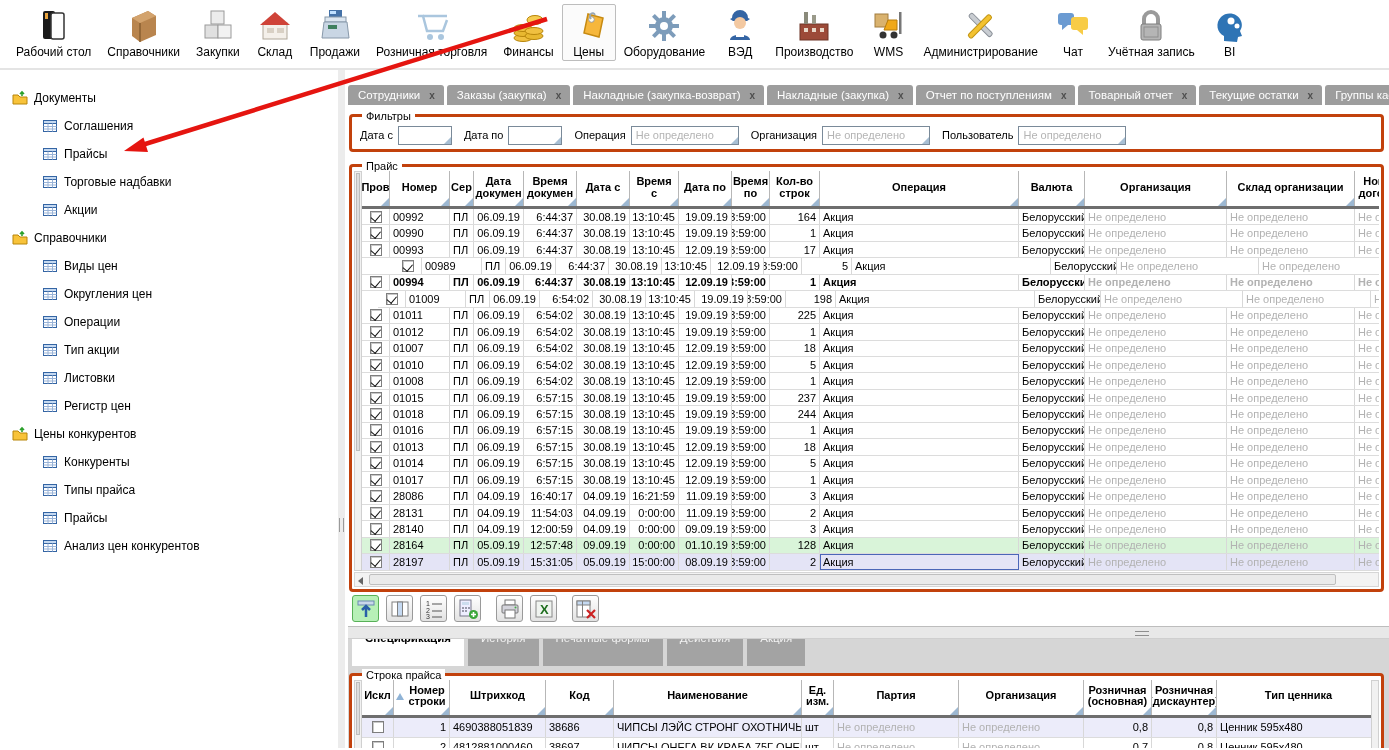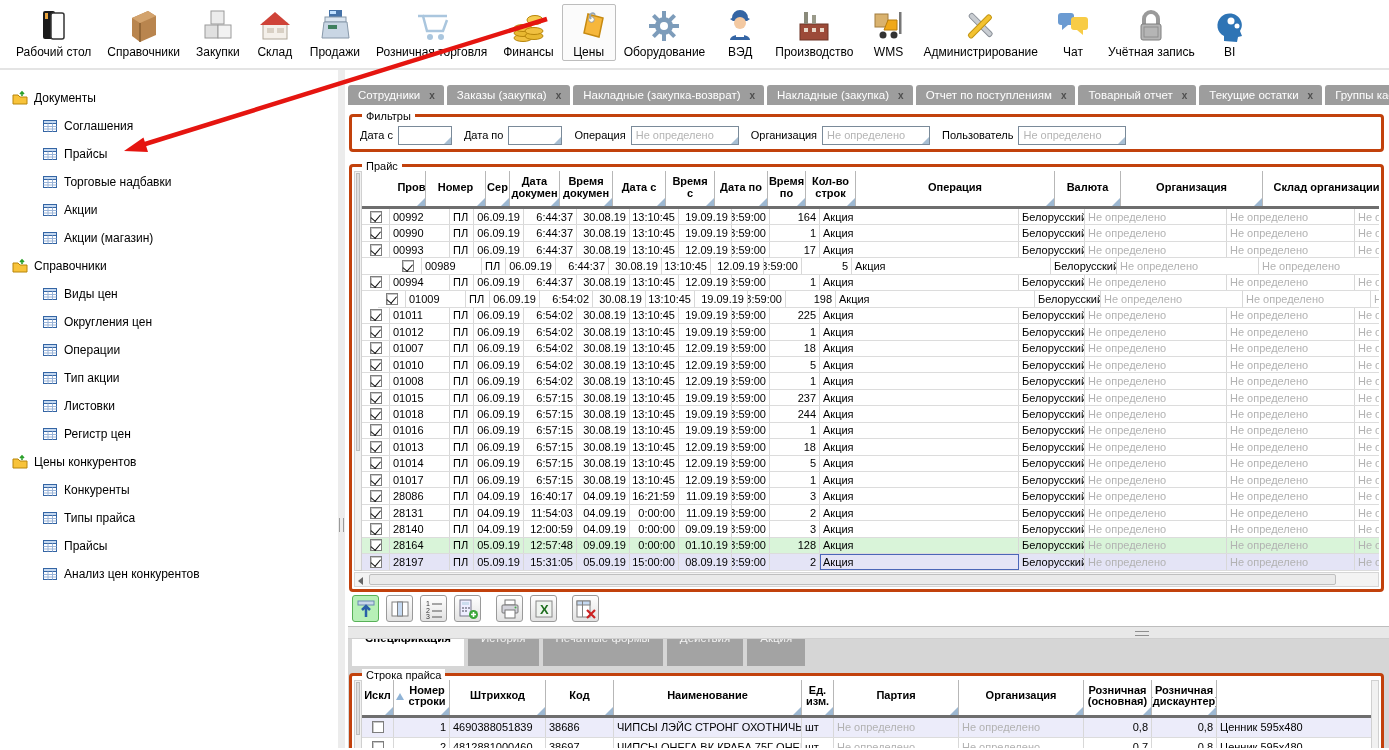--- a/index.html
+++ b/index.html
@@ -63,21 +63,21 @@
     border-left:8px solid transparent; border-bottom:8px solid #9db8d2; }
   .grid-row { display:grid; border-bottom:1px solid #dcdcdc; background:#fff; }
   .grid-row.green { background:#d9f4d9; }
   .grid-row.selected { background:#e4e4f6; }
   .g-cell { padding:0 3px; border-right:1px solid #d8d8d8; overflow:hidden; white-space:nowrap;
     display:flex; align-items:center; }
   .g-cell.ar { justify-content:flex-end; }
   .g-cell.ac { justify-content:center; }
   .g-cell.grey { color:#b2b2b2; }
   .g-cell.focus { outline:1px solid #4b66b8; outline-offset:-1px; }
-  .price-head { height:38px;padding-left:36px; }
+  .price-head { height:38px; }
   .price-row { height:16.45px; font-size:11px; }
 
   .cb { position:relative; width:12px; height:12px; border:1px solid #7e7e7e; background:#fff;
     box-shadow:inset 1px 1px 0 #c8c8c8; flex:0 0 auto; }
   .cb.checked::after { content:""; position:absolute; left:2.5px; top:0.5px; width:4.5px; height:7.5px;
     border-right:1.8px solid #111; border-bottom:1.8px solid #111; transform:rotate(40deg); }
 
   .hscroll { height:15px; margin-top:1px; background:#f3f3f3; border:1px solid #d6d6d6; position:relative; }
   .hs-arrow { position:absolute; left:3px; top:4px; width:0; height:0;
     border-top:4px solid transparent; border-bottom:4px solid transparent; border-right:5px solid #666; }
@@ -346,30 +346,20 @@
       </div>
       <div class="tree-row child">
         <span class="tree-icon">
           <svg viewBox="0 0 16 16">
             <rect x="1.5" y="2.5" width="13" height="11" fill="#fff" stroke="#3465a4"></rect>
             <rect x="1.5" y="2.5" width="13" height="3" fill="#c5d9f1" stroke="#3465a4"></rect>
             <path d="M1.5 8.5 h13 M1.5 11 h13 M6 5.5 v8 M10.5 5.5 v8" stroke="#9ab4d8" stroke-width="1"></path>
           </svg>
         </span>
         <span>Акции</span>
-      </div>
-      <div class="tree-row child">
-        <span class="tree-icon">
-          <svg viewBox="0 0 16 16">
-            <rect x="1.5" y="2.5" width="13" height="11" fill="#fff" stroke="#3465a4"></rect>
-            <rect x="1.5" y="2.5" width="13" height="3" fill="#c5d9f1" stroke="#3465a4"></rect>
-            <path d="M1.5 8.5 h13 M1.5 11 h13 M6 5.5 v8 M10.5 5.5 v8" stroke="#9ab4d8" stroke-width="1"></path>
-          </svg>
-        </span>
-        <span>Акции (магазин)</span>
       </div>
       <div class="tree-row section">
         <span class="tree-icon">
           <svg viewBox="0 0 16 16">
             <path d="M1 5 h5 l2 2 h7 v7 h-14 Z" fill="#f8c33a" stroke="#b8860b"></path>
             <path d="M10 6 v-4 M8 4 l2 -2 2 2" stroke="#2ca02c" stroke-width="1.6" fill="none"></path>
           </svg>
         </span>
         <span>Справочники</span>
       </div>
@@ -642,21 +632,21 @@
                 <span class="g-cell ar">13:10:45</span>
                 <span class="g-cell ar">12.09.19</span>
                 <span class="g-cell ar">23:59:00</span>
                 <span class="g-cell ar">5</span>
                 <span class="g-cell al">Акция</span>
                 <span class="g-cell al">Белорусский</span>
                 <span class="g-cell al grey">Не определено</span>
                 <span class="g-cell al grey">Не определено</span>
                 <span class="g-cell al grey">Не определено</span>
               </div>
-              <div class="grid-row price-row" style="grid-template-columns: 28px 60px 24px 50px 53px 53px 49px 53px 38px 50px 199px 66px 142px 128px 53px;">
+              <div class="grid-row price-row" style="grid-template-columns: 28px 60px 24px 50px 53px 53px 49px 53px 38px 50px 199px 66px 142px 128px 53px; font-weight: bold;">
                 <span class="g-cell ac">
                   <span class="cb checked"></span>
                 </span>
                 <span class="g-cell al">00994</span>
                 <span class="g-cell al">ПЛ</span>
                 <span class="g-cell ar">06.09.19</span>
                 <span class="g-cell ar">6:44:37</span>
                 <span class="g-cell ar">30.08.19</span>
                 <span class="g-cell ar">13:10:45</span>
                 <span class="g-cell ar">12.09.19</span>
@@ -1090,20 +1080,21 @@
                   <span>Номер строки</span>
                 </div>
                 <div class="gh-cell">Штрихкод</div>
                 <div class="gh-cell">Код</div>
                 <div class="gh-cell">Наименование</div>
                 <div class="gh-cell">Ед. изм.</div>
                 <div class="gh-cell">Партия</div>
                 <div class="gh-cell">Организация</div>
                 <div class="gh-cell">Розничная (основная)</div>
                 <div class="gh-cell">Розничная (дискаунтер)</div>
+                <div class="gh-cell">Тип ценника</div>
               </div>
             <div id="spec-rows">
                 <div class="grid-row spec-row selected" style="grid-template-columns: 32px 56px 96px 68px 188px 32px 125px 125px 68px 65px 164px;">
                   <span class="g-cell ac">
                     <span class="cb"></span>
                   </span>
                   <span class="g-cell ar">1</span>
                   <span class="g-cell al">4690388051839</span>
                   <span class="g-cell al">38686</span>
                   <span class="g-cell al">ЧИПСЫ ЛЭЙС СТРОНГ ОХОТНИЧЬИ</span>

